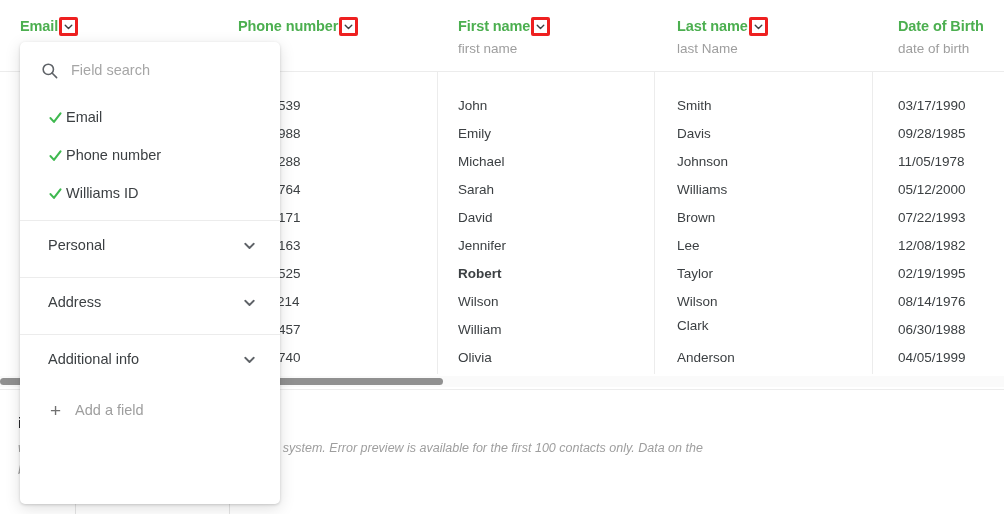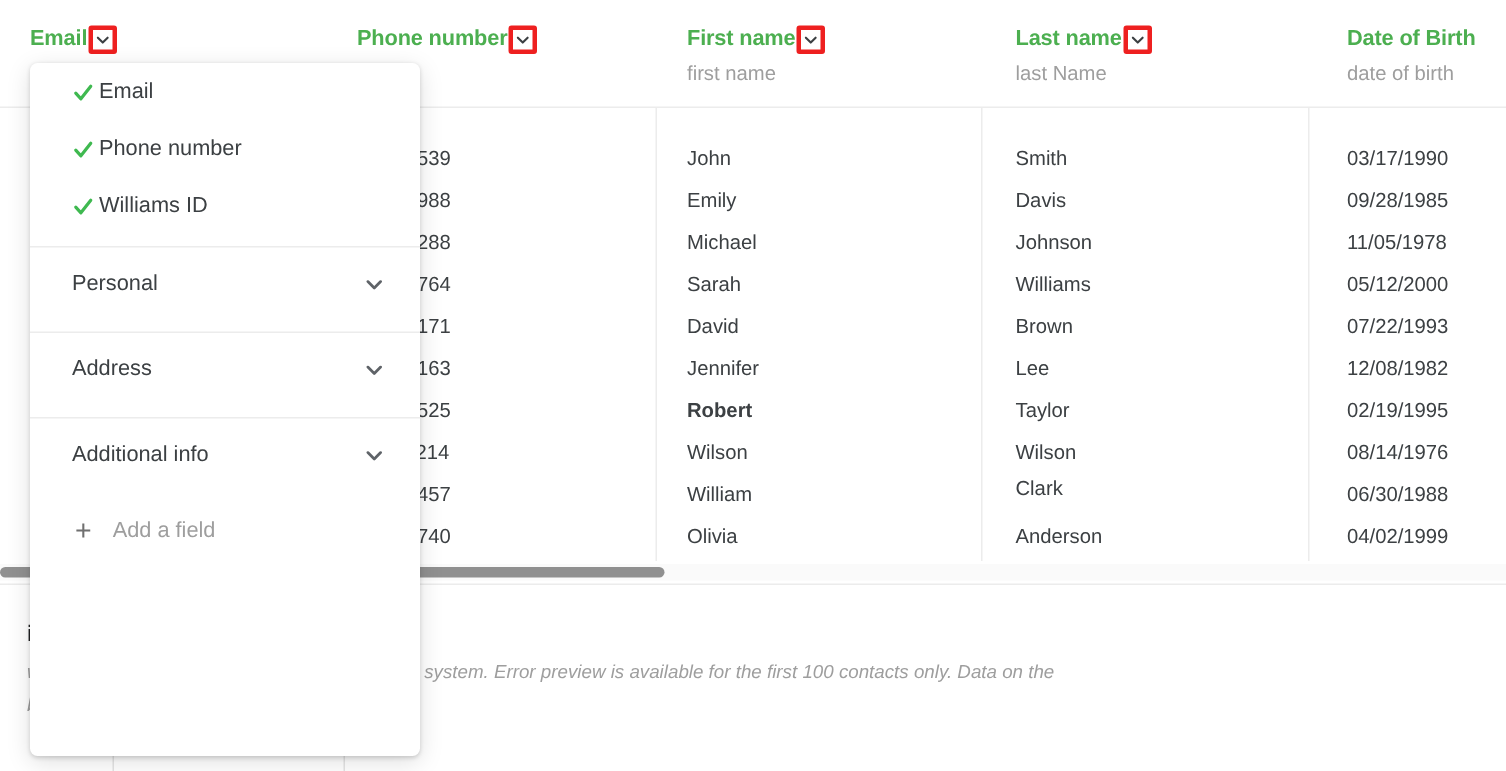--- a/index.html
+++ b/index.html
@@ -366,40 +366,49 @@
         <div class="cell" style="left: 458px; top: 222px;">Wilson</div>
         <div class="cell" style="left: 677px; top: 222px;">Wilson</div>
         <div class="cell" style="left: 898px; top: 222px;">08/14/1976</div>
         <div class="cell" style="left: 248px; top: 250px;">2458457</div>
         <div class="cell" style="left: 458px; top: 250px;">William</div>
         <div class="cell" style="left: 677px; top: 246px;">Clark</div>
         <div class="cell" style="left: 898px; top: 250px;">06/30/1988</div>
         <div class="cell" style="left: 248px; top: 278px;">2989740</div>
         <div class="cell" style="left: 458px; top: 278px;">Olivia</div>
         <div class="cell" style="left: 677px; top: 278px;">Anderson</div>
-        <div class="cell" style="left: 898px; top: 278px;">04/02/1999</div>
+        <div class="cell" style="left: 898px; top: 278px;">04/05/1999</div>
       </div>
 
     <div class="hscroll-track"></div>
     <div class="hscroll-thumb"></div>
     <div class="table-bottom-line"></div>
   </div>
 
   <div class="summary">
     <div class="summary-title">in 10 contacts</div>
     <div class="summary-note">
       <div>warnings will not be uploaded or updated in the system. Error preview is available for the first 100 contacts only. Data on the</div>
       <div>be available after import</div>
     </div>
   </div>
 
   <div class="ghost-button"></div>
 
   <div class="dropdown">
 
+    <div class="dd-search">
+      <span>
+        <svg width="19" height="19" viewBox="0 0 24 24" fill="none" stroke="#5f6368" stroke-width="2" stroke-linecap="round" stroke-linejoin="round">
+          <circle cx="10.5" cy="10.5" r="6.5"></circle>
+          <line x1="15.2" y1="15.2" x2="21" y2="21"></line>
+        </svg>
+      </span>
+      <input class="dd-search-input" type="text" autofocus="" placeholder="Field search" style="">
+    </div>
 
     <div id="dd-options">
         <div class="dd-option">
           <span class="dd-check">
             <svg width="15" height="15" viewBox="0 0 24 24" fill="none" stroke="#3fb950" stroke-width="3.4" stroke-linecap="round" stroke-linejoin="round">
               <polyline points="4,13 9.5,19 20,5.5"></polyline>
             </svg>
           </span>
           <span class="dd-label">Email</span>
         </div>

